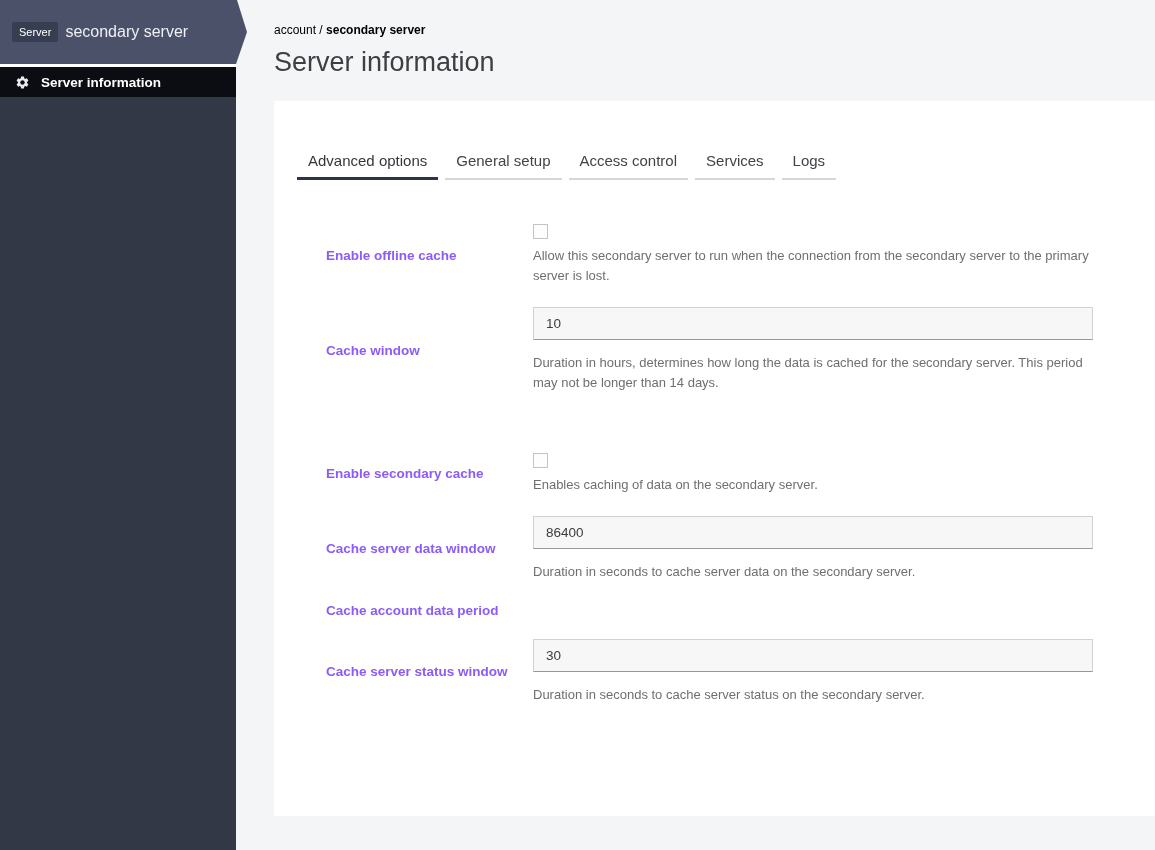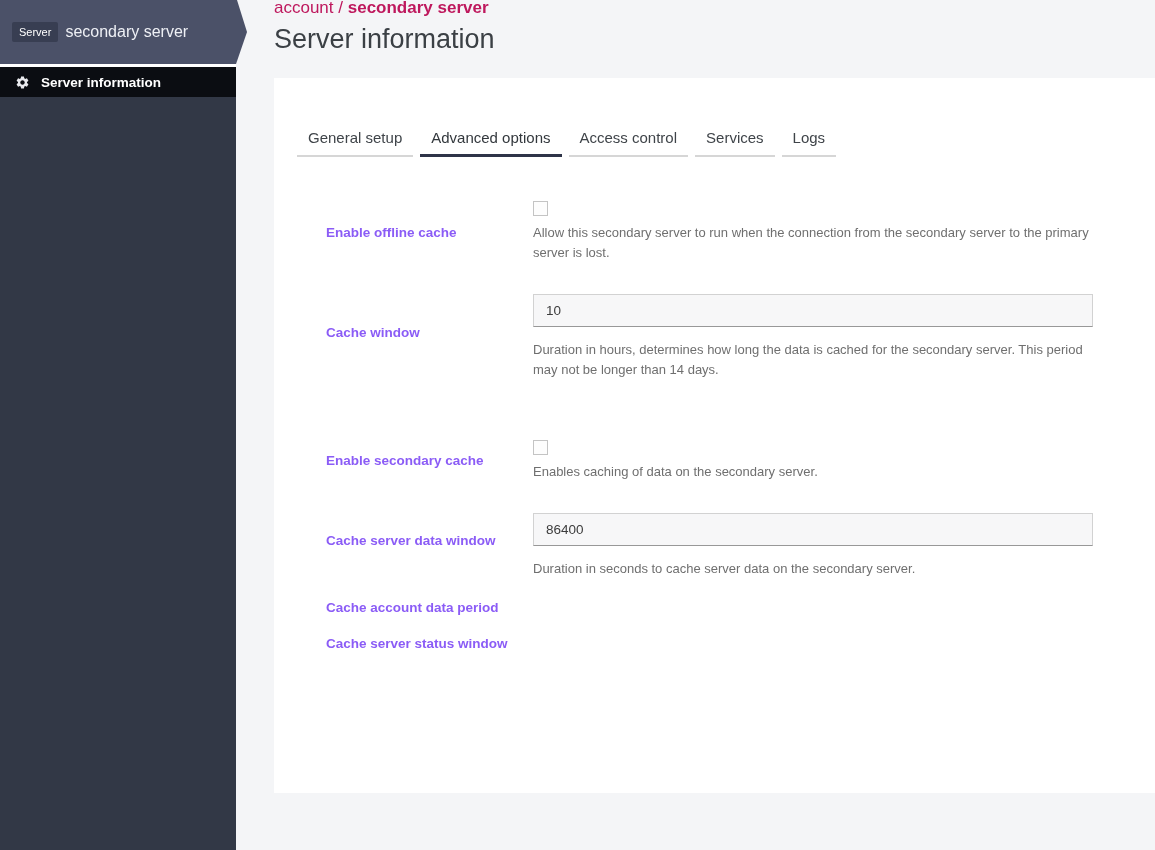--- a/index.html
+++ b/index.html
@@ -58,23 +58,24 @@
     font-weight: 600;
     margin-left: 11px;
   }
   
   .main {
     position: absolute; left: 236px; top: 0;
     width: 919px; height: 850px;
     padding-left: 38px;
   }
   .breadcrumb {
-    font-size: 17px;
+    margin-top: 23px;
+    font-size: 12px;
     line-height: 15px;
-    color: #be185d;
+    color: #000000;
   }
   .breadcrumb .crumb-current { font-weight: 700; }
   .page-title {
     margin-top: 8px;
     font-size: 27px;
     line-height: 32px;
     font-weight: 400;
     color: #3b4045;
   }
   .card {
@@ -129,21 +130,20 @@
     display: block;
     width: 560px; height: 33px;
     background: #f7f7f8;
     border: 1px solid #d2d2d2;
     border-bottom: 1px solid #989898;
     padding: 0 12px;
     font-family: "Liberation Sans", sans-serif;
     font-size: 13.5px;
     color: #3c3c3c;
     margin-bottom: 13px;
-    margin-top: 10px;
   }
   .help-text {
     font-size: 13px;
     line-height: 1.55;
     color: #6f6f6f;
   }
 </style>
 </head>
 <body>
 
@@ -164,22 +164,22 @@
 </aside>
 
 <main class="main">
   <div class="breadcrumb">
     <span class="crumb-parent">account</span><span> / </span><span class="crumb-current">secondary server</span>
   </div>
   <h1 class="page-title">Server information</h1>
 
   <section class="card">
     <nav class="tabs" id="tabs">
+        <button class="tab active">Advanced options</button>
         <button class="tab">General setup</button>
-        <button class="tab active">Advanced options</button>
         <button class="tab">Access control</button>
         <button class="tab">Services</button>
         <button class="tab">Logs</button>
       </nav>
     <div class="form" id="form">
         <div class="form-row">
           <div class="form-label">Enable offline cache</div>
           <div class="form-control">
             <div class="checkbox" role="checkbox" aria-checked="false"></div>
             <div class="help-text">Allow this secondary server to run when the connection from the secondary server to the primary server is lost.</div>
@@ -206,16 +206,20 @@
             <div class="help-text">Duration in seconds to cache server data on the secondary server.</div>
           </div>
         </div>
         <div class="form-row">
           <div class="form-label">Cache account data period</div>
           <div class="form-control">
           </div>
         </div>
         <div class="form-row">
           <div class="form-label">Cache server status window</div>
+          <div class="form-control">
+            <input class="text-input" type="text" value="30" style="">
+            <div class="help-text">Duration in seconds to cache server status on the secondary server.</div>
+          </div>
         </div>
       </div>
   </section>
 </main>
 
 </body></html>

